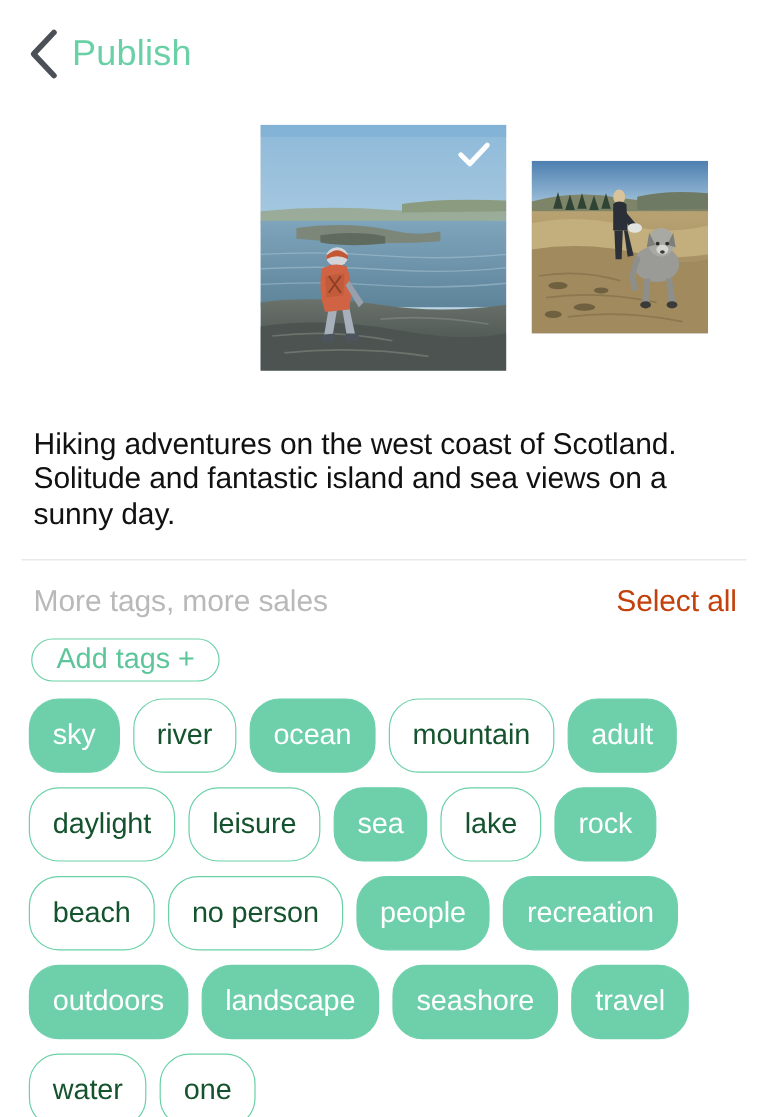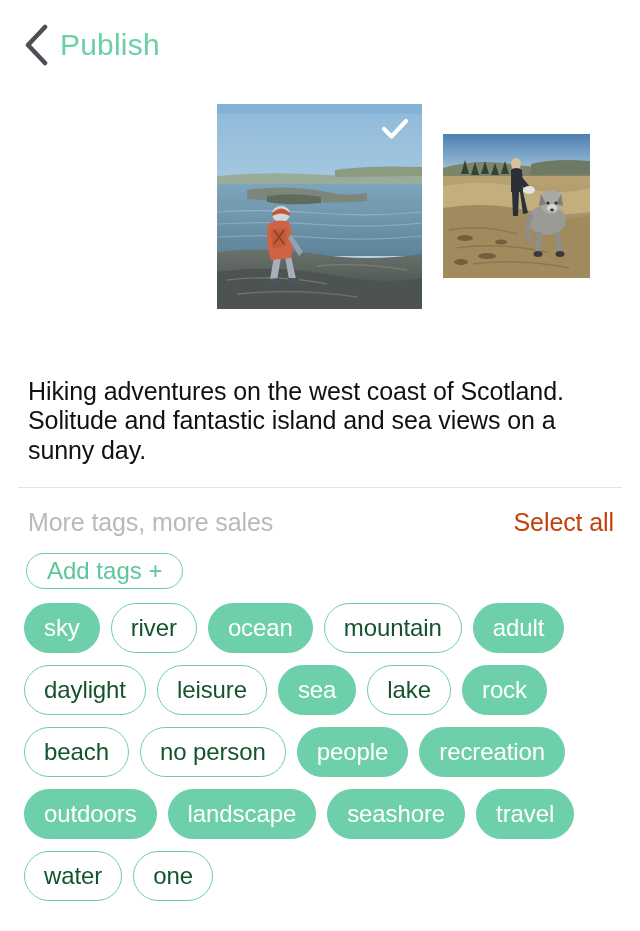--- a/index.html
+++ b/index.html
@@ -88,21 +88,21 @@
     pointer-events: none;
   }
 
   
   .description {
     padding: 0 28px;
     font-size: 25px;
     line-height: 1.17;
     color: #111111;
     letter-spacing: -0.1px;
-    margin-top: 22px;
+    margin-top: 1px;
     white-space: pre-wrap;
   }
 
   .divider {
     height: 1px;
     background: #e4e4e4;
     margin: 22px 18px 0 18px;
   }
 
   
@@ -151,21 +151,21 @@
   }
 
   .tag-rows { display: flex; flex-direction: column; gap: 12px; }
 
   .tag-row { display: flex; gap: 11px; align-items: center; }
 
   .tag {
     display: inline-flex;
     align-items: center;
     justify-content: center;
-    height: 50px;
+    height: 62px;
     padding: 0 19px;
     border-radius: 25px;
     font-size: 24px;
     font-family: "Liberation Sans", sans-serif;
     letter-spacing: -0.1px;
     cursor: pointer;
     white-space: nowrap;
     border: 1.6px solid transparent;
   }
 

